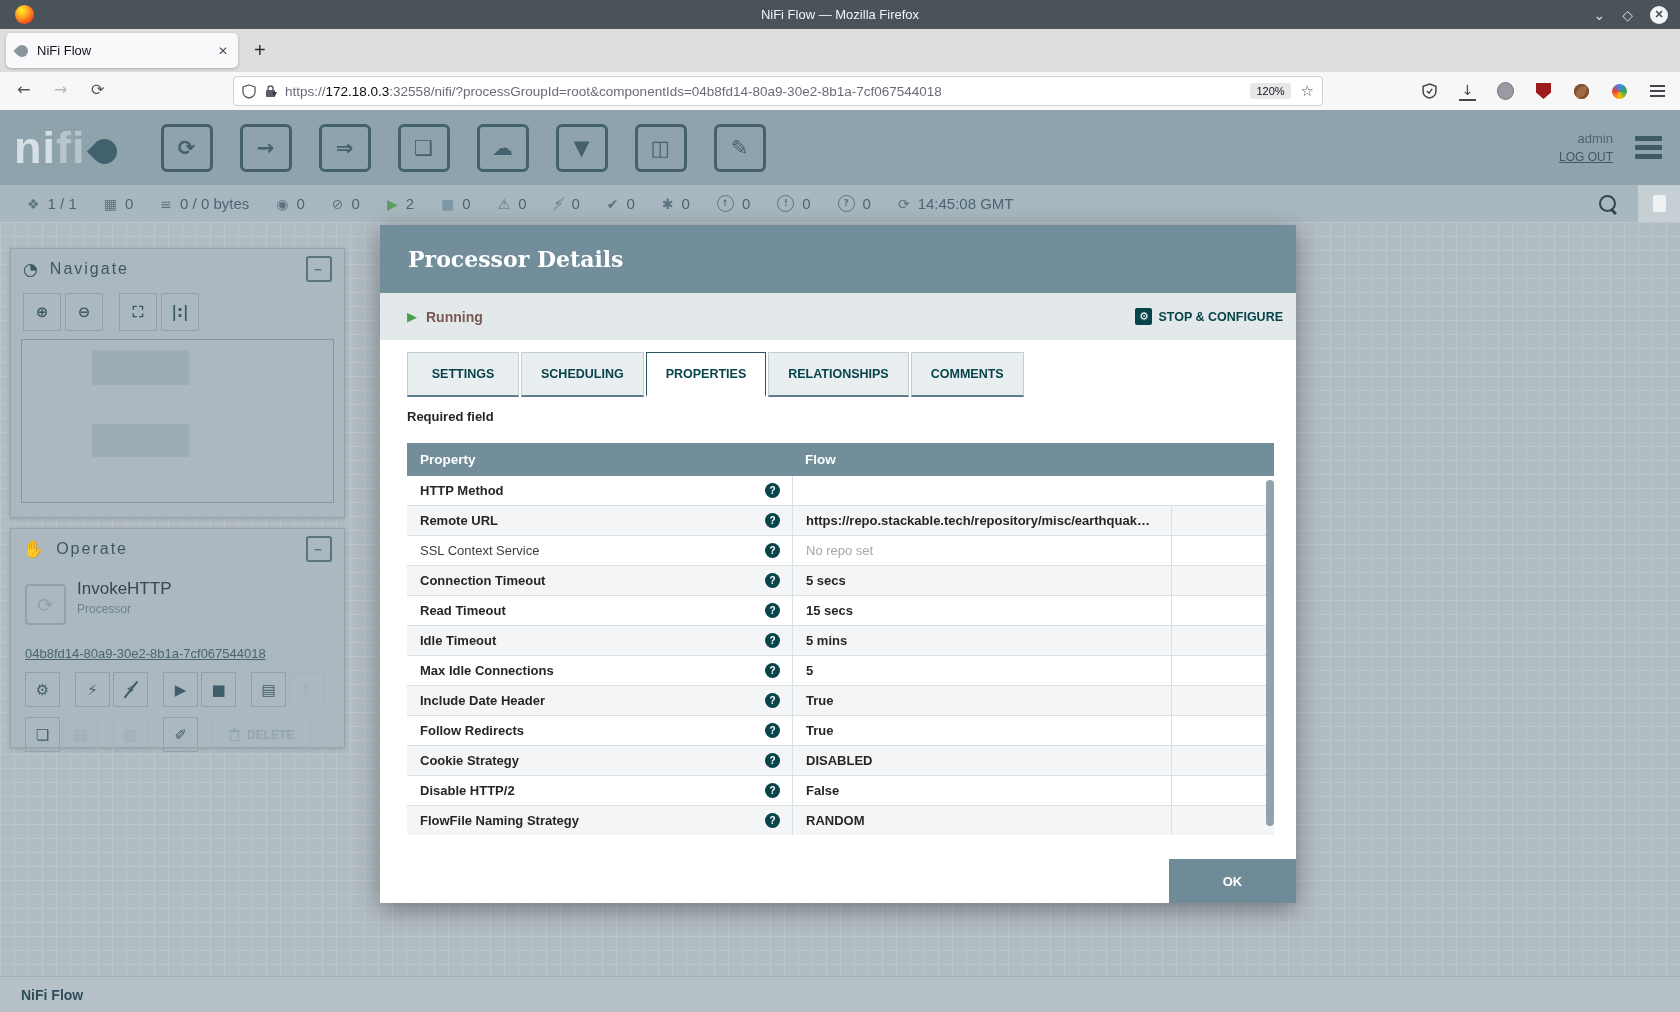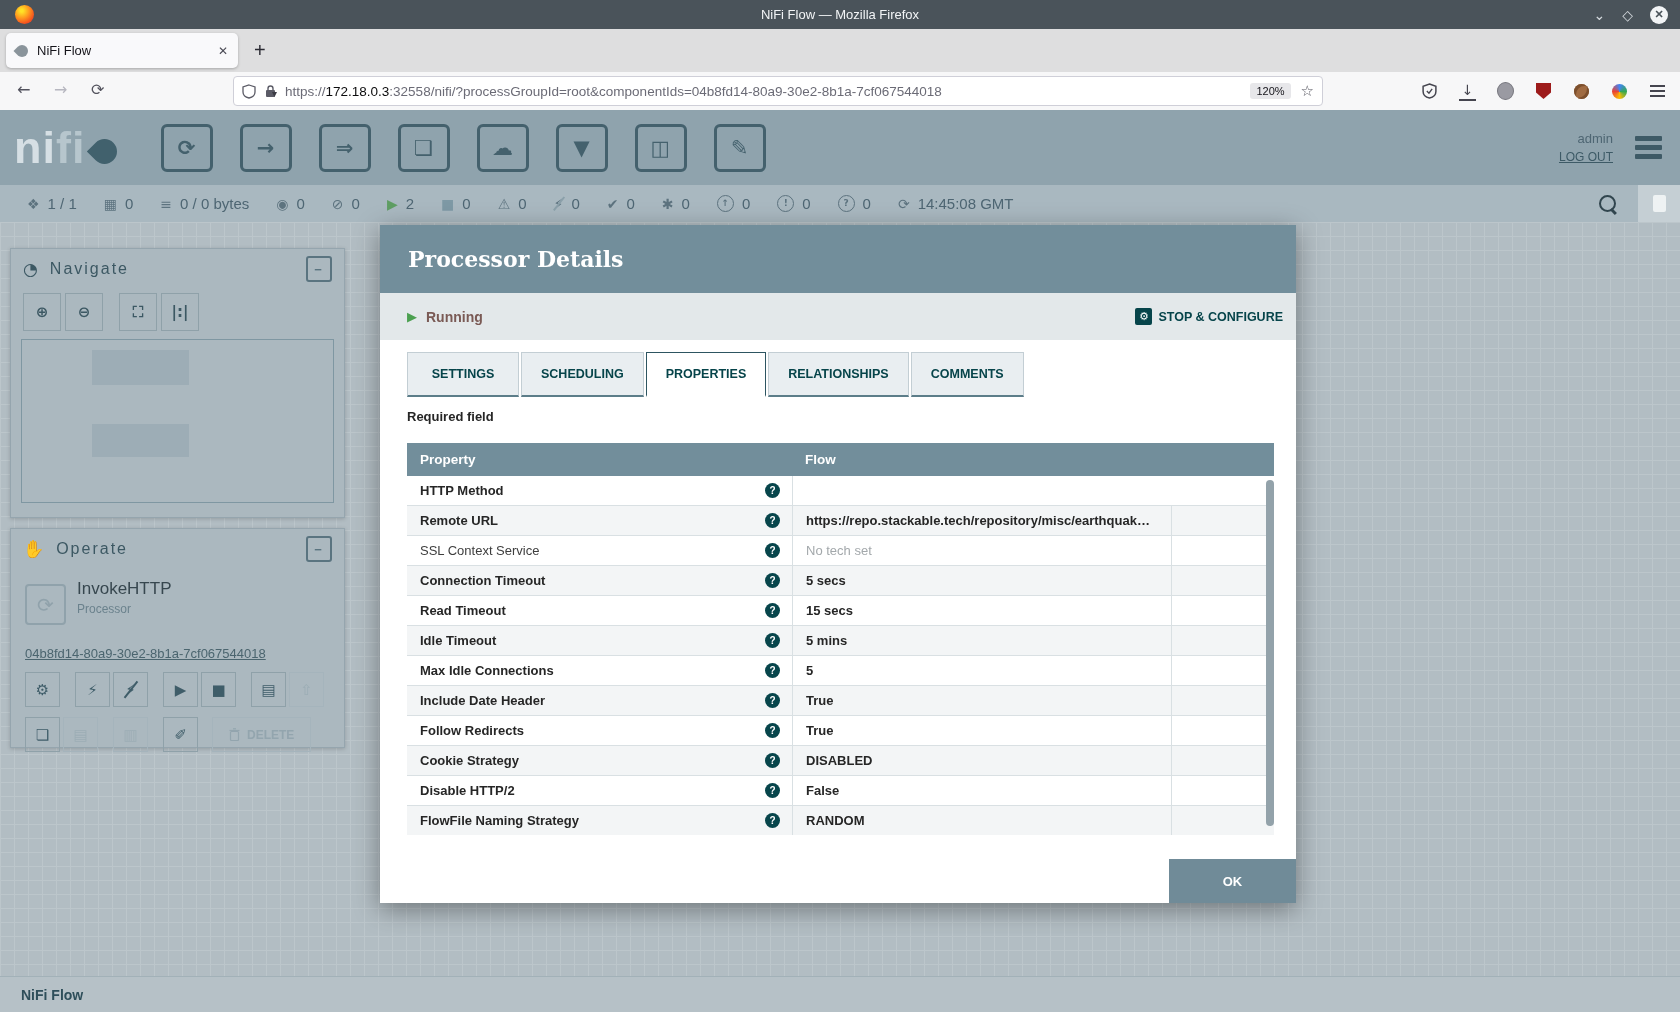--- a/index.html
+++ b/index.html
@@ -486,21 +486,21 @@
       <span class="help">?</span>
     </div>
     <div class="vcell">https://repo.stackable.tech/repository/misc/earthquak…</div>
     <div class="xcell"></div>
   </div>
           <div class="prow optional empty">
     <div class="pcell">
       <span class="pname">SSL Context Service</span>
       <span class="help">?</span>
     </div>
-    <div class="vcell">No tech set</div>
+    <div class="vcell">No repo set</div>
     <div class="xcell"></div>
   </div>
           <div class="prow alt">
     <div class="pcell">
       <span class="pname">Connection Timeout</span>
       <span class="help">?</span>
     </div>
     <div class="vcell">5 secs</div>
     <div class="xcell"></div>
   </div>

